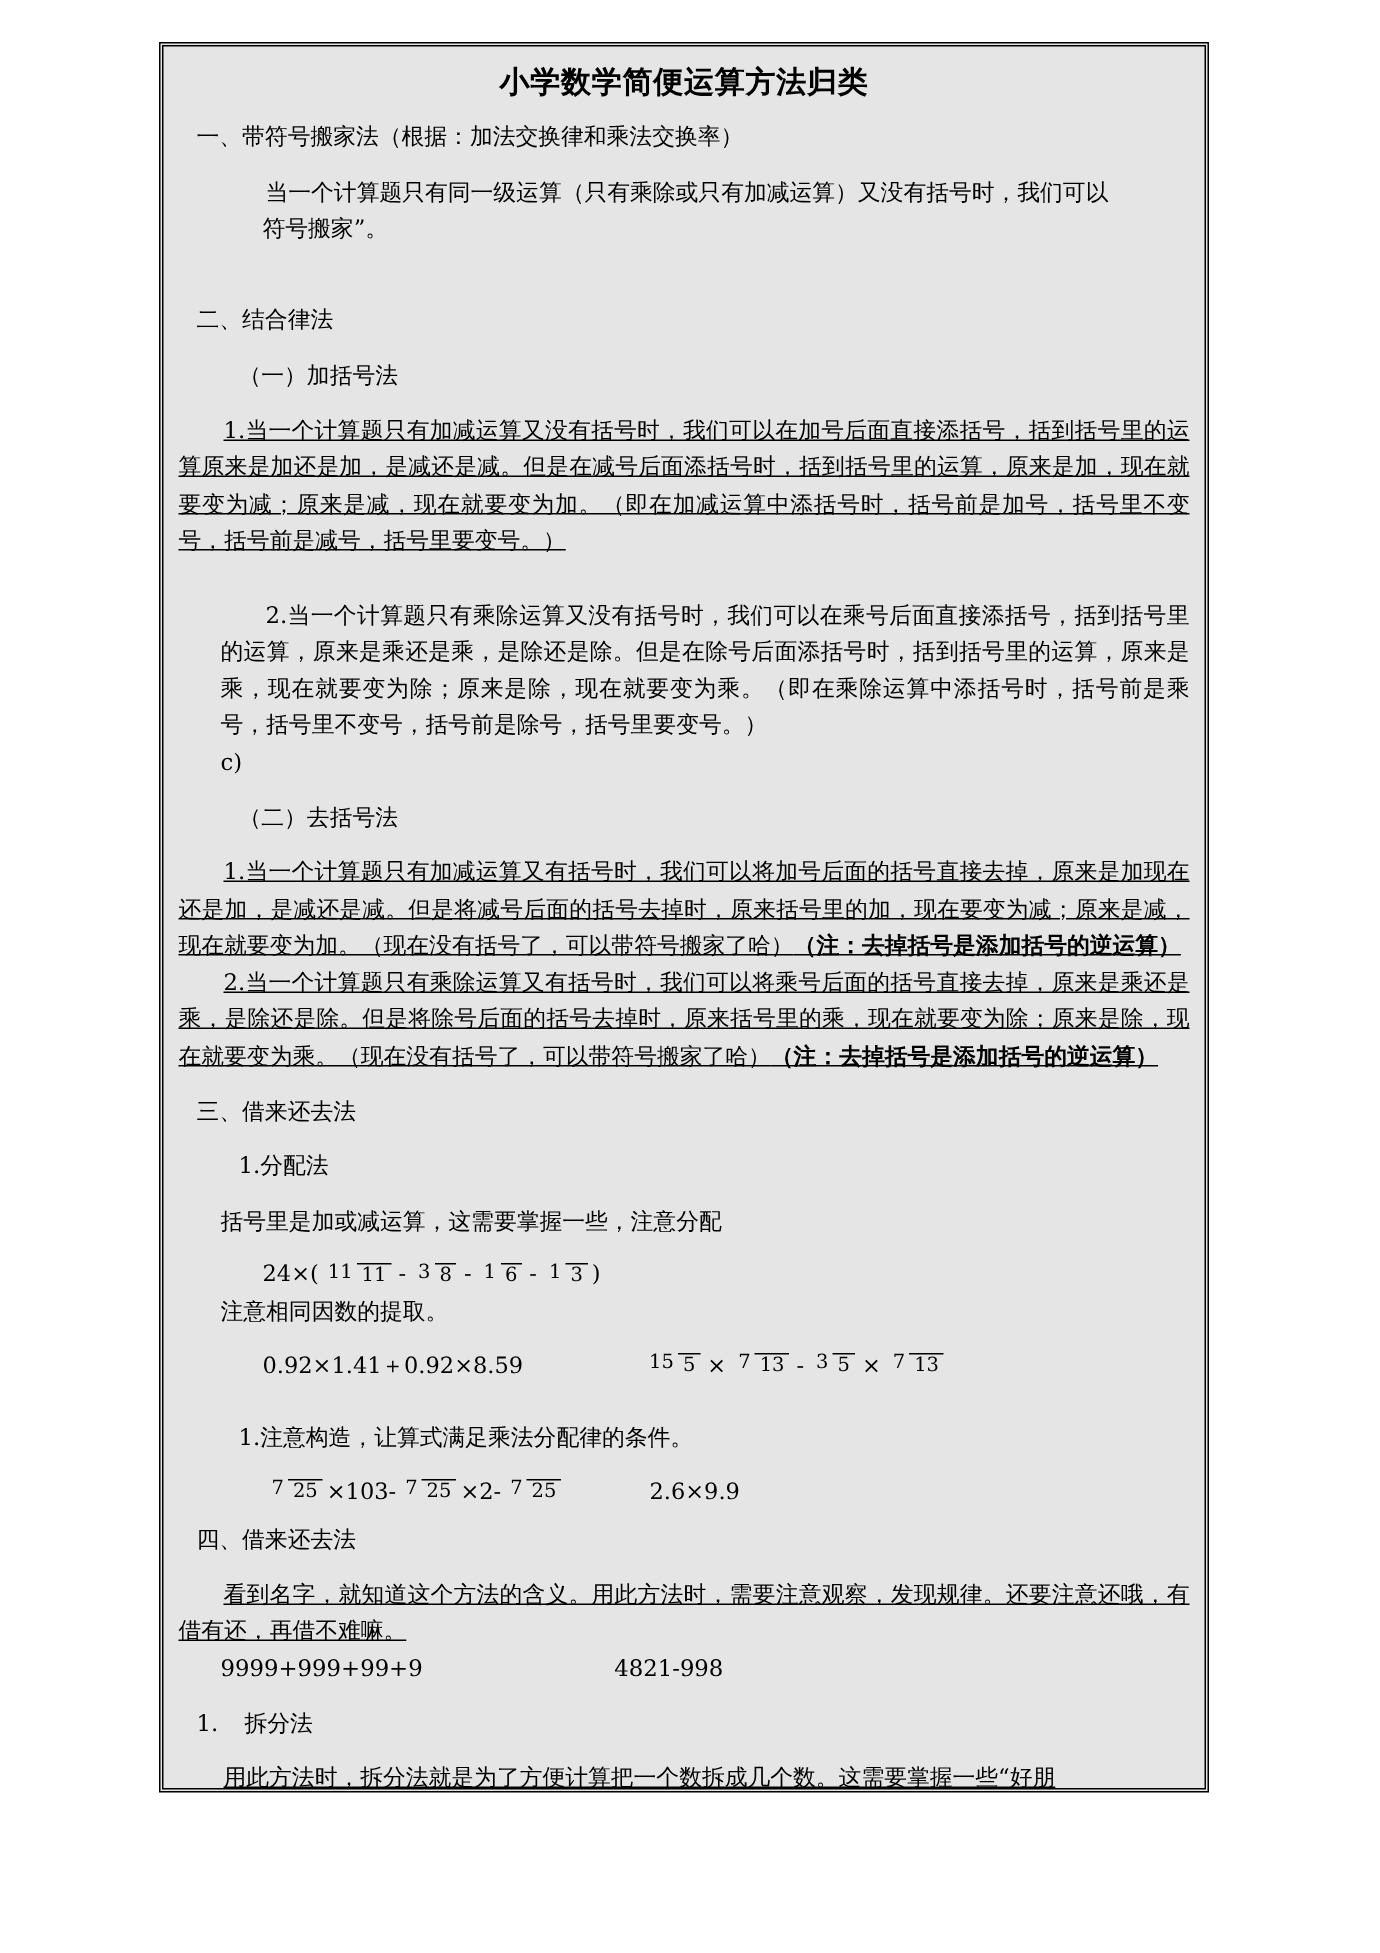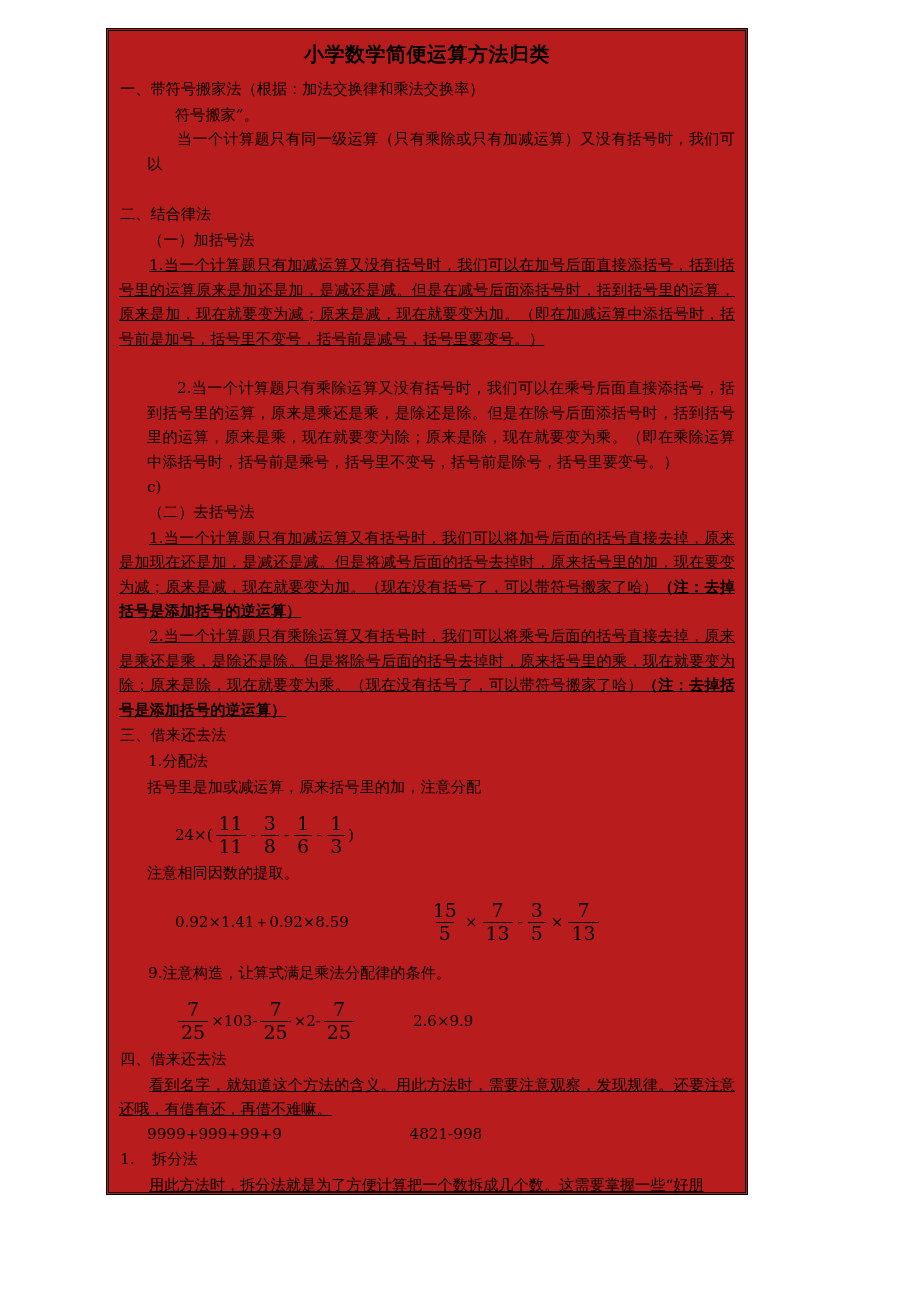--- a/index.html
+++ b/index.html
@@ -11,25 +11,25 @@
     width: 920px;
     height: 1302px;
     font-family: "DejaVu Serif", "Liberation Serif", serif;
     color: #000000;
     overflow: hidden;
   }
   #page {
     position: absolute;
     left: 106px;
     top: 28px;
-    width: 642px;
+    width: 700px;
     height: 1167px;
     border: 3px double #000000;
     box-sizing: border-box;
-    background: #b91c1c;
+    background: #e5e5e5;
   }
   #inner {
     padding: 6px 10px 0 10px;
     box-sizing: border-box;
   }
   .doc-title {
     text-align: center;
     font-size: 20px;
     font-weight: bold;
     font-family: "DejaVu Serif", "Liberation Serif", serif;
@@ -41,21 +41,21 @@
     font-size: 15.2px;
     line-height: 24.6px;
     text-align: justify;
     text-justify: inter-ideograph;
     margin: 0;
     letter-spacing: 0px;
   }
   .heading {
     font-size: 15.2px;
     line-height: 24.6px;
-    margin: 1px;
+    margin: 12px;
   }
   .ind2 { padding-left: 28px; }
   .ind-first { text-indent: 30px; text-decoration: underline; }
   .ind-hang { padding-left: 28px; text-indent: 30px; }
   .ind-sub { padding-left: 56px; }
   .blank {
     height: 24.6px;
   }
   .blank-sm { height: 12px; }
   .bold { font-weight: bold; }
@@ -68,26 +68,26 @@
   }
   .formula .spacer-lg { display: inline-block; width: 78px; }
   .formula .spacer-md { display: inline-block; width: 56px; }
   .mathline {
     display: inline-flex;
     align-items: center;
     white-space: nowrap;
   }
   .frac {
     display: inline-flex;
-    flex-direction: column;
-    align-items: center;
+    flex-direction: row;
+    align-items: flex-start;
     vertical-align: middle;
     margin: 0 3px;
     line-height: 1.05;
-    font-size: 19px;
+    font-size: 13px;
   }
   .frac .num {
     padding: 0 3px 1px 3px;
   }
   .frac .den {
     border-top: 1.1px solid #000;
     padding: 1px 3px 0 3px;
   }
   .op { padding: 0 2px; }
   .num-txt { font-size: 15px; }
@@ -104,40 +104,40 @@
 </style>
 </head>
 <body>
 
 <div id="page">
   <div id="inner">
 
     <div class="doc-title">小学数学简便运算方法归类</div>
 
     <div class="heading">一、带符号搬家法（根据：加法交换律和乘法交换率）</div>
+    <div class="p ind-hang">当一个计算题只有同一级运算（只有乘除或只有加减运算）又没有括号时，我们可以</div>
     <div class="p ind-sub">符号搬家”。</div>
-    <div class="p ind-hang">当一个计算题只有同一级运算（只有乘除或只有加减运算）又没有括号时，我们可以</div>
 
     <div class="blank"></div>
 
     <div class="heading">二、结合律法</div>
     <div class="heading ind2">（一）加括号法</div>
     <div class="p ind-first">1.当一个计算题只有加减运算又没有括号时，我们可以在加号后面直接添括号，括到括号里的运算原来是加还是加，是减还是减。但是在减号后面添括号时，括到括号里的运算，原来是加，现在就要变为减；原来是减，现在就要变为加。（即在加减运算中添括号时，括号前是加号，括号里不变号，括号前是减号，括号里要变号。）</div>
 
     <div class="blank"></div>
 
     <div class="p ind-hang">2.当一个计算题只有乘除运算又没有括号时，我们可以在乘号后面直接添括号，括到括号里的运算，原来是乘还是乘，是除还是除。但是在除号后面添括号时，括到括号里的运算，原来是乘，现在就要变为除；原来是除，现在就要变为乘。（即在乘除运算中添括号时，括号前是乘号，括号里不变号，括号前是除号，括号里要变号。）</div>
     <div class="p ind2">c)</div>
     <div class="heading ind2">（二）去括号法</div>
     <div class="p ind-first"><span>1.当一个计算题只有加减运算又有括号时，我们可以将加号后面的括号直接去掉，原来是加现在还是加，是减还是减。但是将减号后面的括号去掉时，原来括号里的加，现在要变为减；原来是减，现在就要变为加。（现在没有括号了，可以带符号搬家了哈）</span><span class="bold">（注：去掉括号是添加括号的逆运算）</span></div>
     <div class="p ind-first"><span>2.当一个计算题只有乘除运算又有括号时，我们可以将乘号后面的括号直接去掉，原来是乘还是乘，是除还是除。但是将除号后面的括号去掉时，原来括号里的乘，现在就要变为除；原来是除，现在就要变为乘。（现在没有括号了，可以带符号搬家了哈）</span><span class="bold">（注：去掉括号是添加括号的逆运算）</span></div>
 
     <div class="heading">三、借来还去法</div>
     <div class="heading ind2">1.分配法</div>
-    <div class="p ind2">括号里是加或减运算，原来括号里的加，注意分配</div>
+    <div class="p ind2">括号里是加或减运算，这需要掌握一些，注意分配</div>
 
     <div class="formula">
       <span class="spacer-md"></span>
       <span class="mathline">
         <span class="num-txt">24×(</span>
         <span class="frac">
           <span class="num">11</span>
           <span class="den">11</span>
         </span>
         <span class="op">-</span>
@@ -183,21 +183,21 @@
         <span class="op">×</span>
         <span class="frac">
           <span class="num">7</span>
           <span class="den">13</span>
         </span>
       </span>
     </div>
 
     <div class="blank-sm"></div>
 
-    <div class="heading ind2">9.注意构造，让算式满足乘法分配律的条件。</div>
+    <div class="heading ind2">1.注意构造，让算式满足乘法分配律的条件。</div>
 
     <div class="formula">
       <span class="spacer-md"></span>
       <span class="mathline">
         <span class="frac">
           <span class="num">7</span>
           <span class="den">25</span>
         </span>
         <span class="num-txt">×103-</span>
         <span class="frac">

